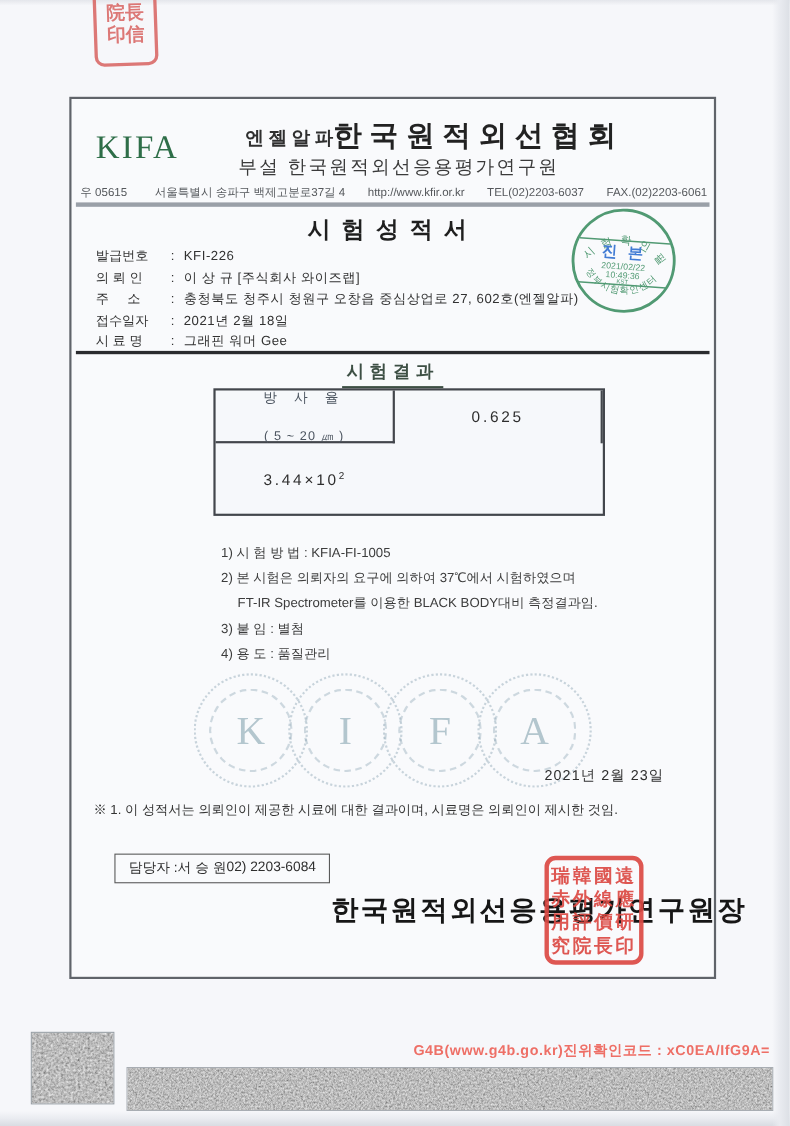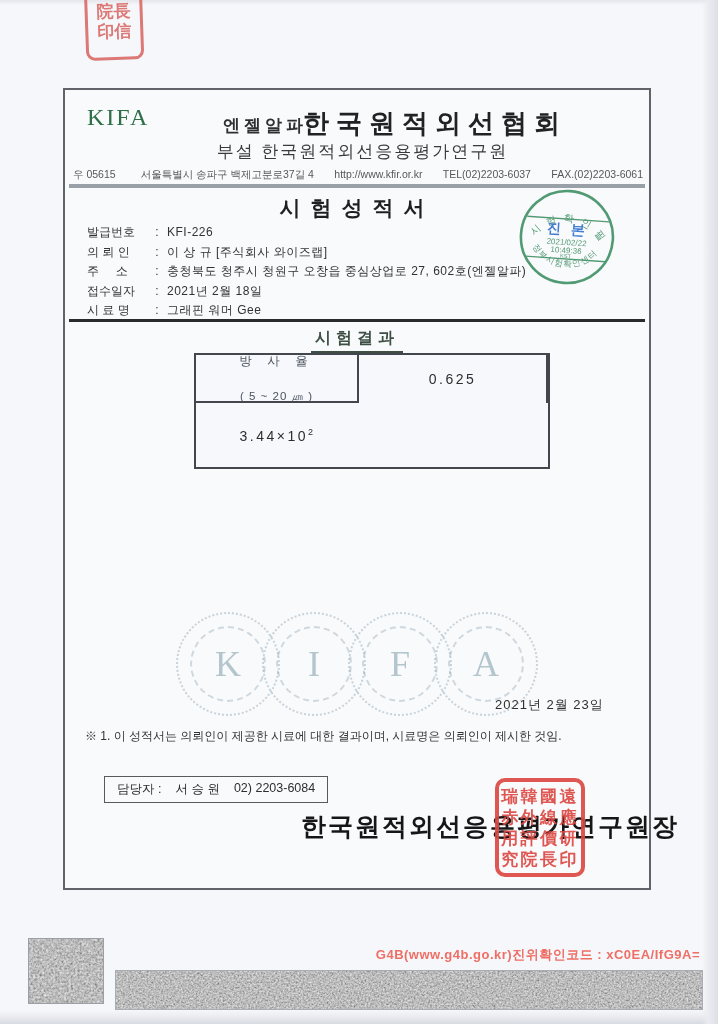--- a/index.html
+++ b/index.html
@@ -7,22 +7,22 @@
   #page{position:relative;width:718px;height:1024px;overflow:hidden;
         background:
           linear-gradient(to left, #dcdfe5 0px, #e9ebf0 9px, rgba(246,247,250,0) 16px),
           linear-gradient(to top, #d8dbe1 0px, #e9ebf0 7px, rgba(246,247,250,0) 14px),
           linear-gradient(to bottom, #e4e6eb 0px, rgba(246,247,250,0) 5px),
           #f6f7fa;}
   
   .frame{position:absolute;left:63px;top:88px;width:584px;height:798px;
          border:2px solid #60646a;background:rgba(252,253,255,0.45);}
   
-  .logo{position:absolute;left:22px;top:14px;font-family:"Liberation Serif",serif;
-        font-size:24px;color:#2e6e48;letter-spacing:2px;}
+  .logo{position:absolute;left:22px;top:28px;font-family:"Liberation Serif",serif;
+        font-size:30px;color:#2e6e48;letter-spacing:2px;}
   .org-prefix{position:absolute;left:158px;top:24px;font-size:17px;font-weight:bold;
         color:#2f2f2f;letter-spacing:4px;}
   .org-name{position:absolute;left:238px;top:16px;font-size:26px;font-weight:bold;
         color:#222;letter-spacing:7px;}
   .sub-org{position:absolute;left:0;right:0;top:50px;text-align:center;font-size:17px;
         color:#3a3a3a;letter-spacing:2px;padding-left:11px;}
   .addr-row{position:absolute;left:8px;right:6px;top:78px;display:flex;
         justify-content:space-between;align-items:baseline;font-size:10.5px;color:#55585c;}
   .addr-left{display:flex;gap:25px;}
   .addr-rule{position:absolute;left:4px;right:4px;top:94px;height:4px;background:#9aa0a8;}
@@ -60,21 +60,21 @@
   .medal{width:100px;height:100px;margin:0 -9px;border:2px dotted rgba(140,165,180,0.45);
         border-radius:50%;display:flex;align-items:center;justify-content:center;position:relative;}
   .medal::before{content:"";position:absolute;inset:12px;border:2px dashed rgba(140,165,180,0.4);
         border-radius:50%;}
   .medal span{font-family:"Liberation Serif",serif;font-size:36px;color:rgba(110,145,160,0.5);}
   
   .issue-date{position:absolute;left:430px;top:606px;font-size:13px;color:#2f2f2f;letter-spacing:1px;}
   .disc{position:absolute;left:20px;top:636px;font-size:12px;color:#333;line-height:20px;}
   .disc-2{padding-left:17px;}
   .contact-box{position:absolute;left:39px;top:686px;border:1px solid #5a5a5a;
-        padding:4px 12px;font-size:12.5px;color:#2e2e2e;display:flex;gap:14px;white-space:pre;}
+        padding:4px 12px;font-size:12.5px;color:#2e2e2e;display:flex;white-space:pre;}
   .signature{position:absolute;left:30px;right:-30px;top:720px;text-align:right;
         font-size:25px;font-weight:bold;color:#161616;letter-spacing:2px;z-index:1;}
   .seal{position:absolute;left:430px;top:688px;width:82px;height:91px;z-index:2;
         border:4px solid #dc4a44;border-radius:10px;overflow:hidden;opacity:.92;
         display:flex;align-items:center;justify-content:center;}
   .seal div{width:78px;font-family:"Liberation Serif",serif;font-size:17px;line-height:21px;
         color:#dc4a44;word-break:break-all;letter-spacing:2.4px;text-align:center;font-weight:bold;}
   
   .pseal{position:absolute;left:85px;top:-16px;width:52px;height:70px;border:3px solid #d8625f;
         border-radius:9px;transform:rotate(-2deg);opacity:.85;overflow:hidden;
@@ -179,20 +179,27 @@
         <span class="th-sub">( 5 ~ 20 ㎛ )</span>
       </div>
       <div class="cell c-left">
         <span class="td-val">0.625</span>
       </div>
       <div class="cell">
         <span class="td-val"><span>3.44×10</span><sup>2</sup></span>
       </div>
     </div>
 
+    <div class="notes">
+      <div>1) 시 험 방 법 : KFIA-FI-1005</div>
+      <div>2) 본 시험은 의뢰자의 요구에 의하여 37℃에서 시험하였으며</div>
+      <div class="note-indent">FT-IR Spectrometer를 이용한 BLACK BODY대비 측정결과임.</div>
+      <div>3) 붙 임 : 별첨</div>
+      <div>4) 용 도 : 품질관리</div>
+    </div>
 
     <div class="wmark">
       <div class="medal">
           <span>K</span>
         </div>
       <div class="medal">
           <span>I</span>
         </div>
       <div class="medal">
           <span>F</span>

